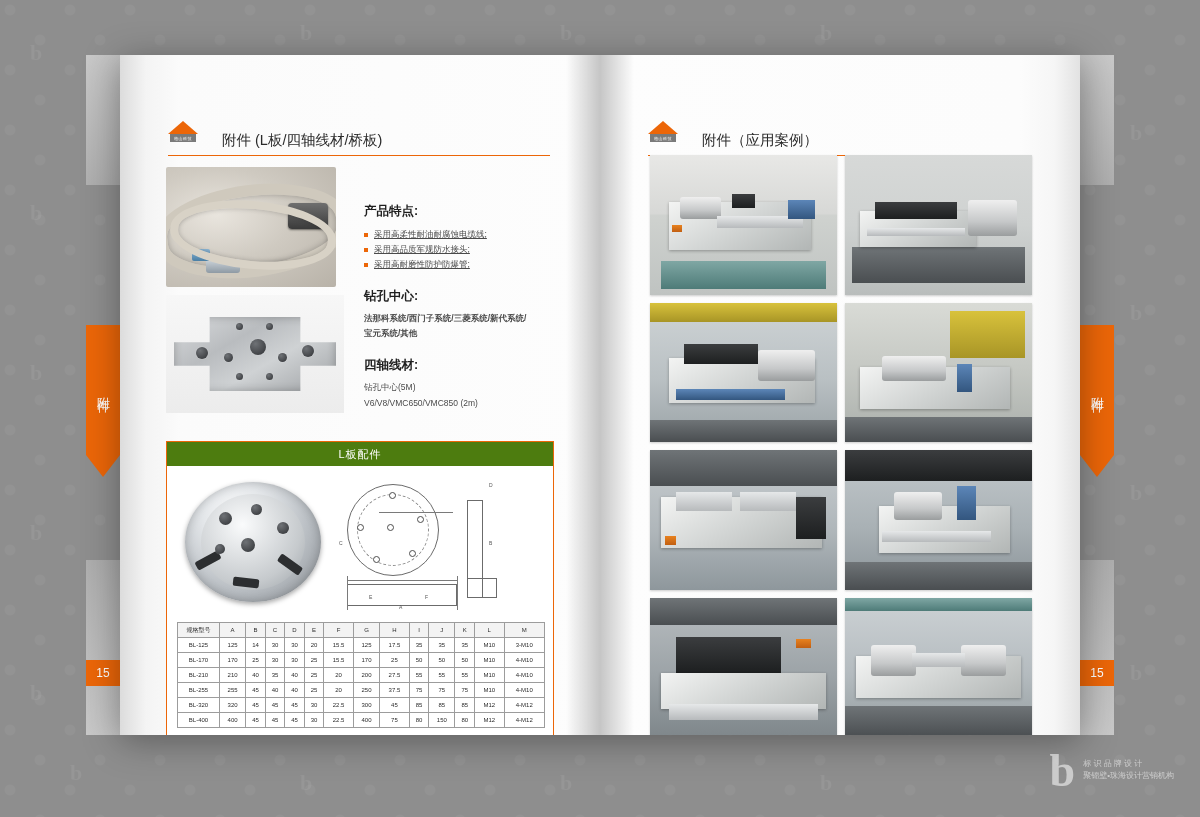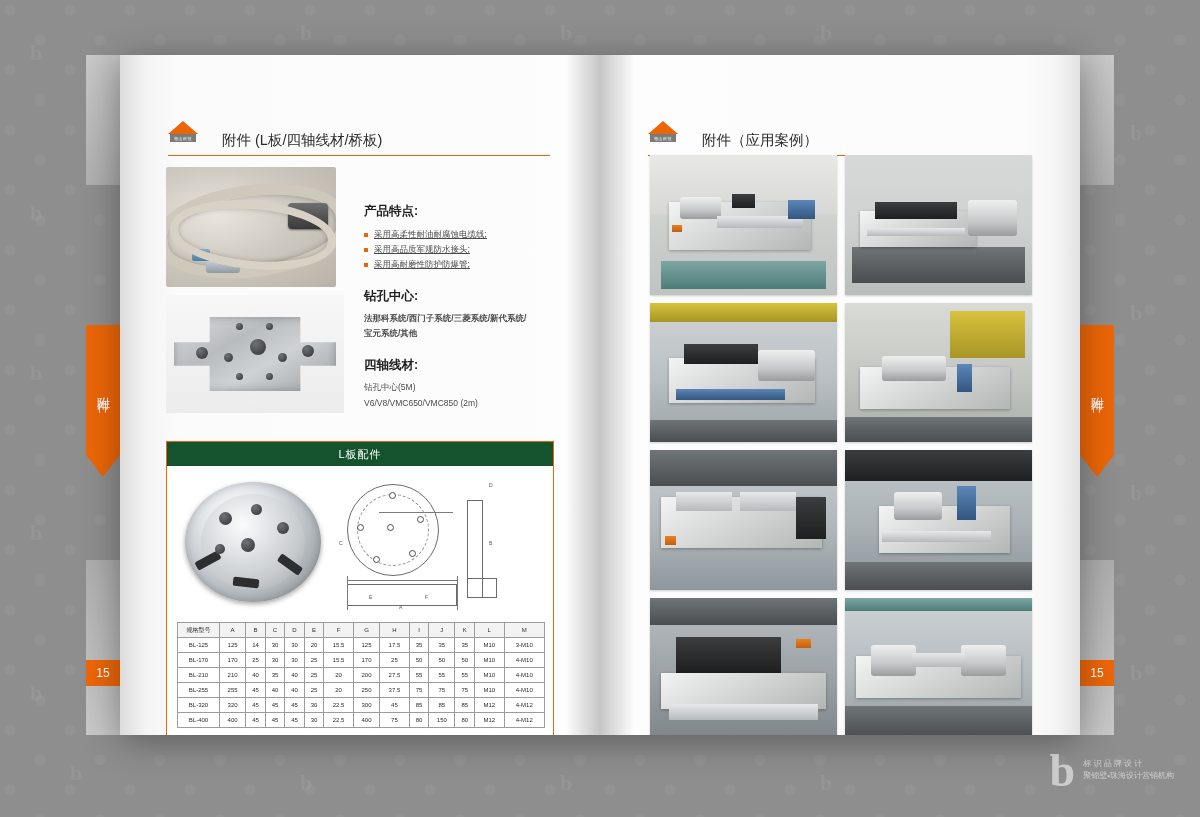--- a/index.html
+++ b/index.html
@@ -237,21 +237,21 @@
 
   
   .panel{
     position:absolute;
     left:46px; top:386px;
     width:388px; height:296px;
     border:1px solid #ec6608;
     background:#fff;
   }
   .panel-head{
-    height:24px; background:#14532d;
+    height:24px; background:#4d7c0f;
     color:#fff; font-size:11px;
     display:flex; align-items:center; justify-content:center;
     letter-spacing:1px;
   }
   .panel-body{ position:relative; height:272px; }
 
   .chuck{
     position:absolute; left:18px; top:16px;
     width:136px; height:120px;
   }

